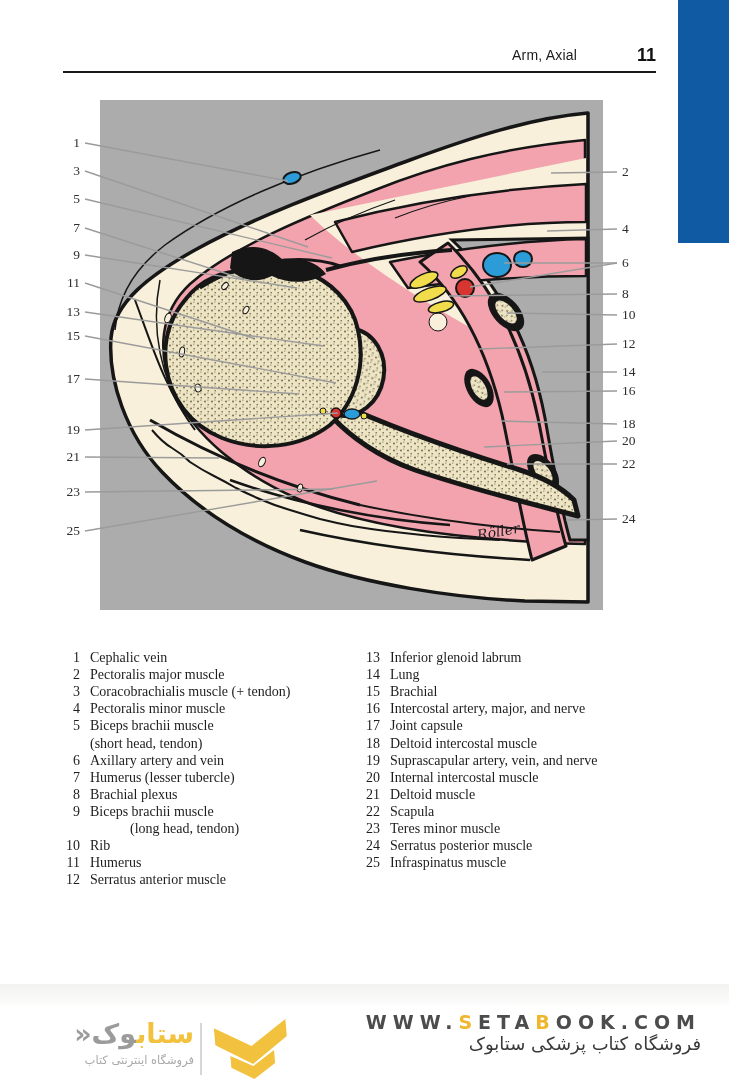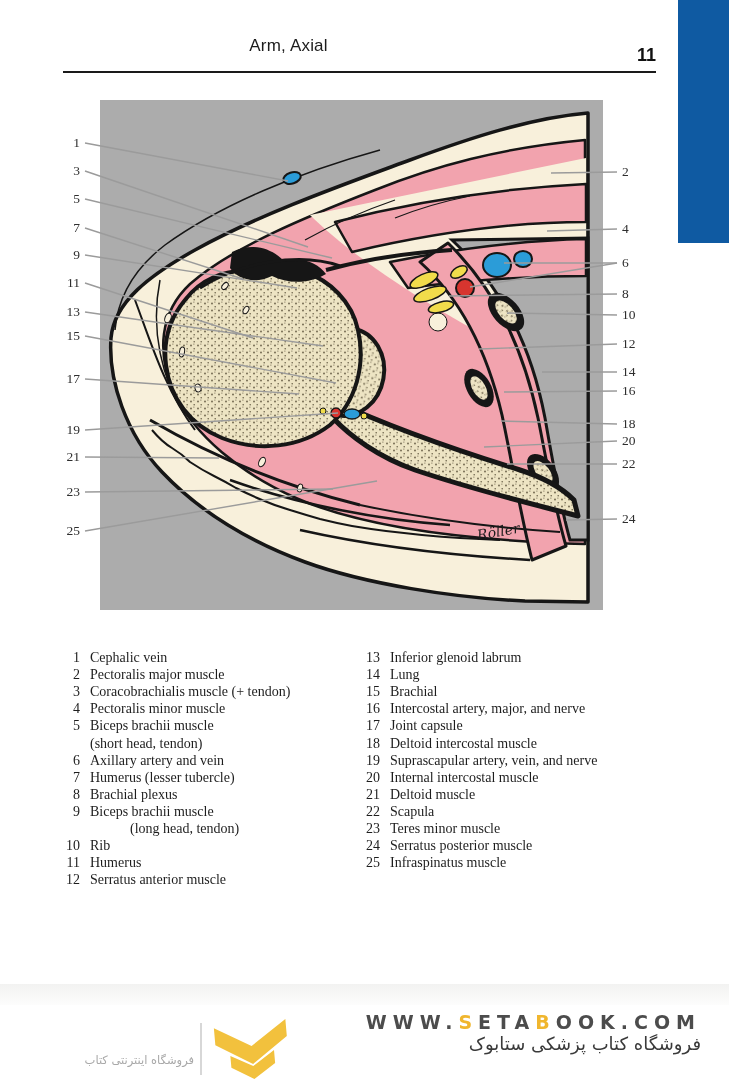--- a/index.html
+++ b/index.html
@@ -1,20 +1,20 @@
 <!DOCTYPE html>
 <html><head>
 <meta charset="utf-8">
 <style>
   html,body{margin:0;padding:0;background:#ffffff;}
   #page{position:relative;width:729px;height:1080px;background:#ffffff;overflow:hidden;
         font-family:"Liberation Serif", serif;}
   
-  #header-title{position:absolute;top:36px;left:0;width:577px;text-align:center;
-        font-family:"Liberation Sans", sans-serif;font-size:17px;color:#1c1c1c;letter-spacing:0.2px;}
+  #header-title{position:absolute;top:47px;left:0;width:577px;text-align:right;
+        font-family:"Liberation Sans", sans-serif;font-size:14px;color:#1c1c1c;letter-spacing:0.2px;}
   #header-pagenum{position:absolute;top:45px;left:614px;width:42px;text-align:right;
         font-family:"Liberation Sans", sans-serif;font-weight:bold;font-size:18px;color:#111;}
   #header-rule{position:absolute;top:71px;left:63px;width:593px;height:2px;background:#1a1a1a;}
   
   #side-tab{position:absolute;top:0;left:678px;width:51px;height:243px;}
   
   #figure-wrap{position:absolute;left:0;top:95px;width:729px;height:525px;}
   #figure-svg{position:absolute;left:0;top:0;}
   .fig-num{position:absolute;font-family:"Liberation Serif", serif;font-size:13.5px;color:#2e2e2e;
         line-height:14px;}
@@ -327,20 +327,23 @@
       </div>
       <div class="leg-row" style="top: 855.2px;">
         <span class="leg-num" style="left: 350px; width: 30px;">25</span>
         <span class="leg-text" style="left: 390px;">Infraspinatus muscle</span>
       </div>
     </div>
 
   <div id="footer-shade"></div>
   <div id="footer">
     <div id="logo-block">
+      <div id="logo-word">
+        <span id="logo-word-y" style="color: rgb(242, 193, 61);">ستاب</span><span id="logo-word-g" style="color: rgb(155, 155, 155);">وک«</span>
+      </div>
       <div id="logo-sub">فروشگاه اینترنتی کتاب</div>
       <div id="logo-divider"></div>
       <svg id="logo-emblem" width="84" height="64" viewBox="0 0 84 64">
         <g transform="rotate(-5 42 32)">
           <polygon points="6,6 42,27 78,3 78,20 42,45 6,23" fill="#f2c13d"></polygon>
           <polygon points="20,35 42,47 64,33 64,46 42,60 20,47" fill="#f2c13d"></polygon>
         </g>
       </svg>
     </div>
     <div id="footer-right">

